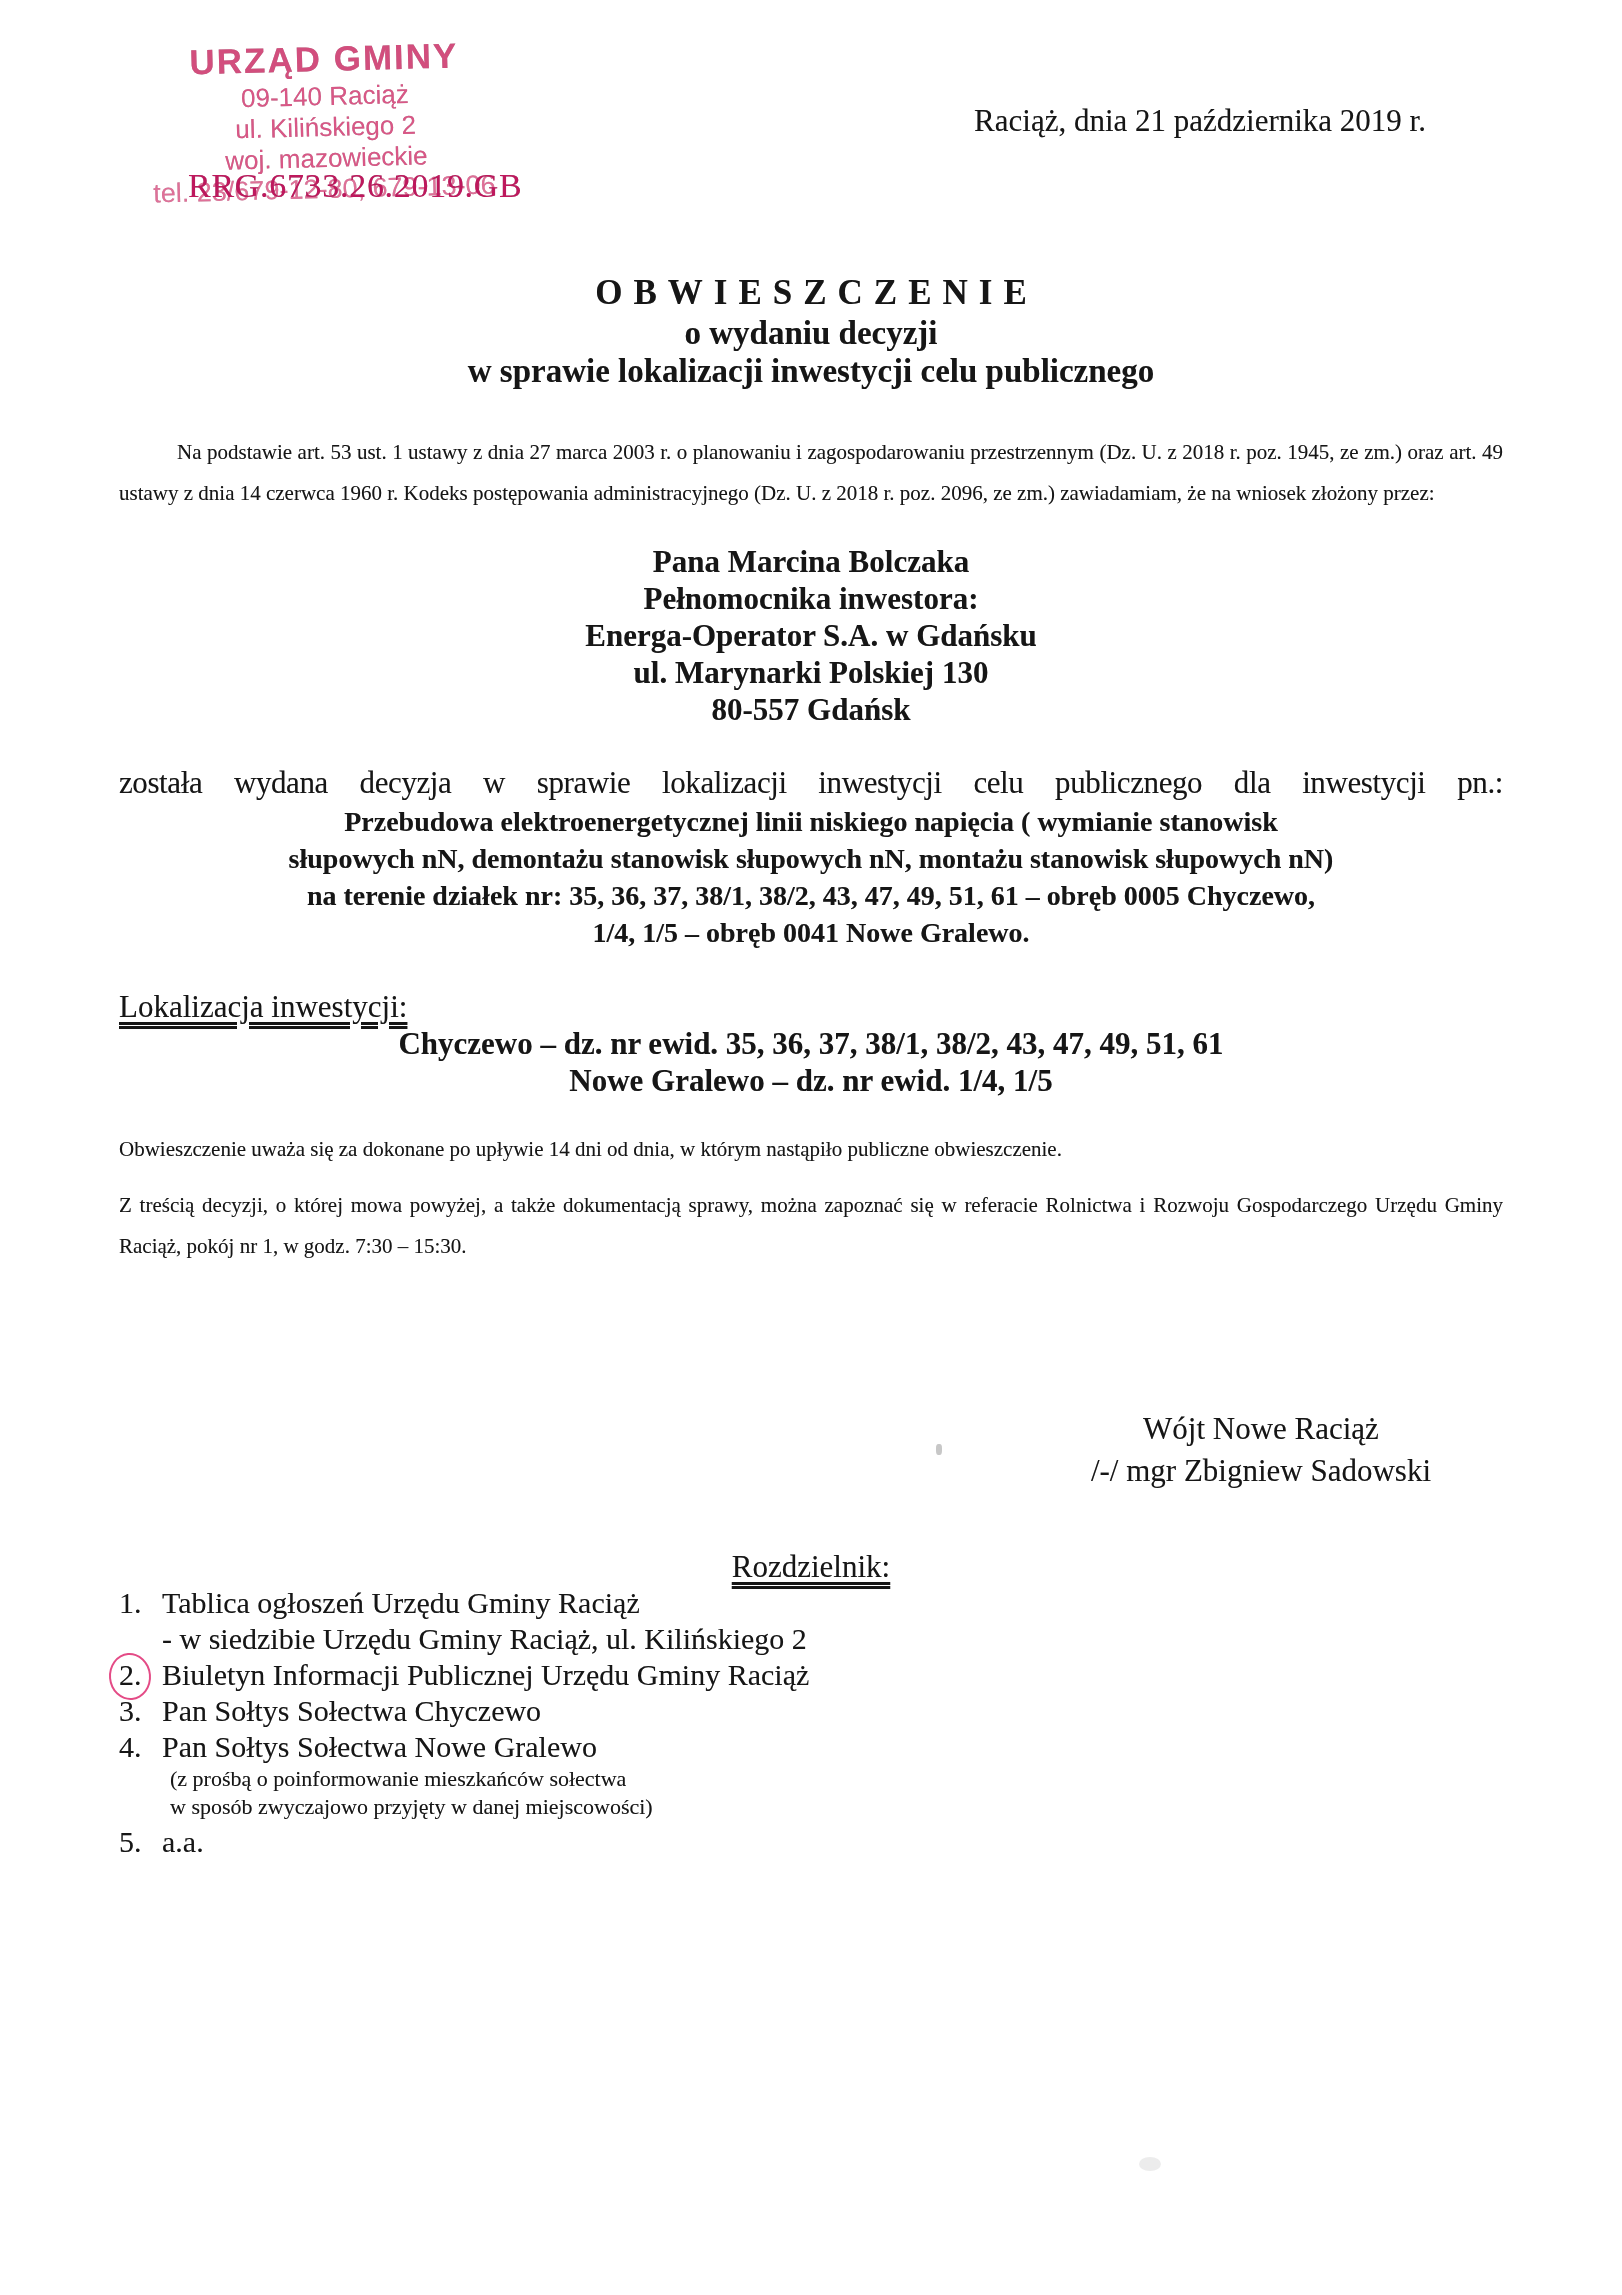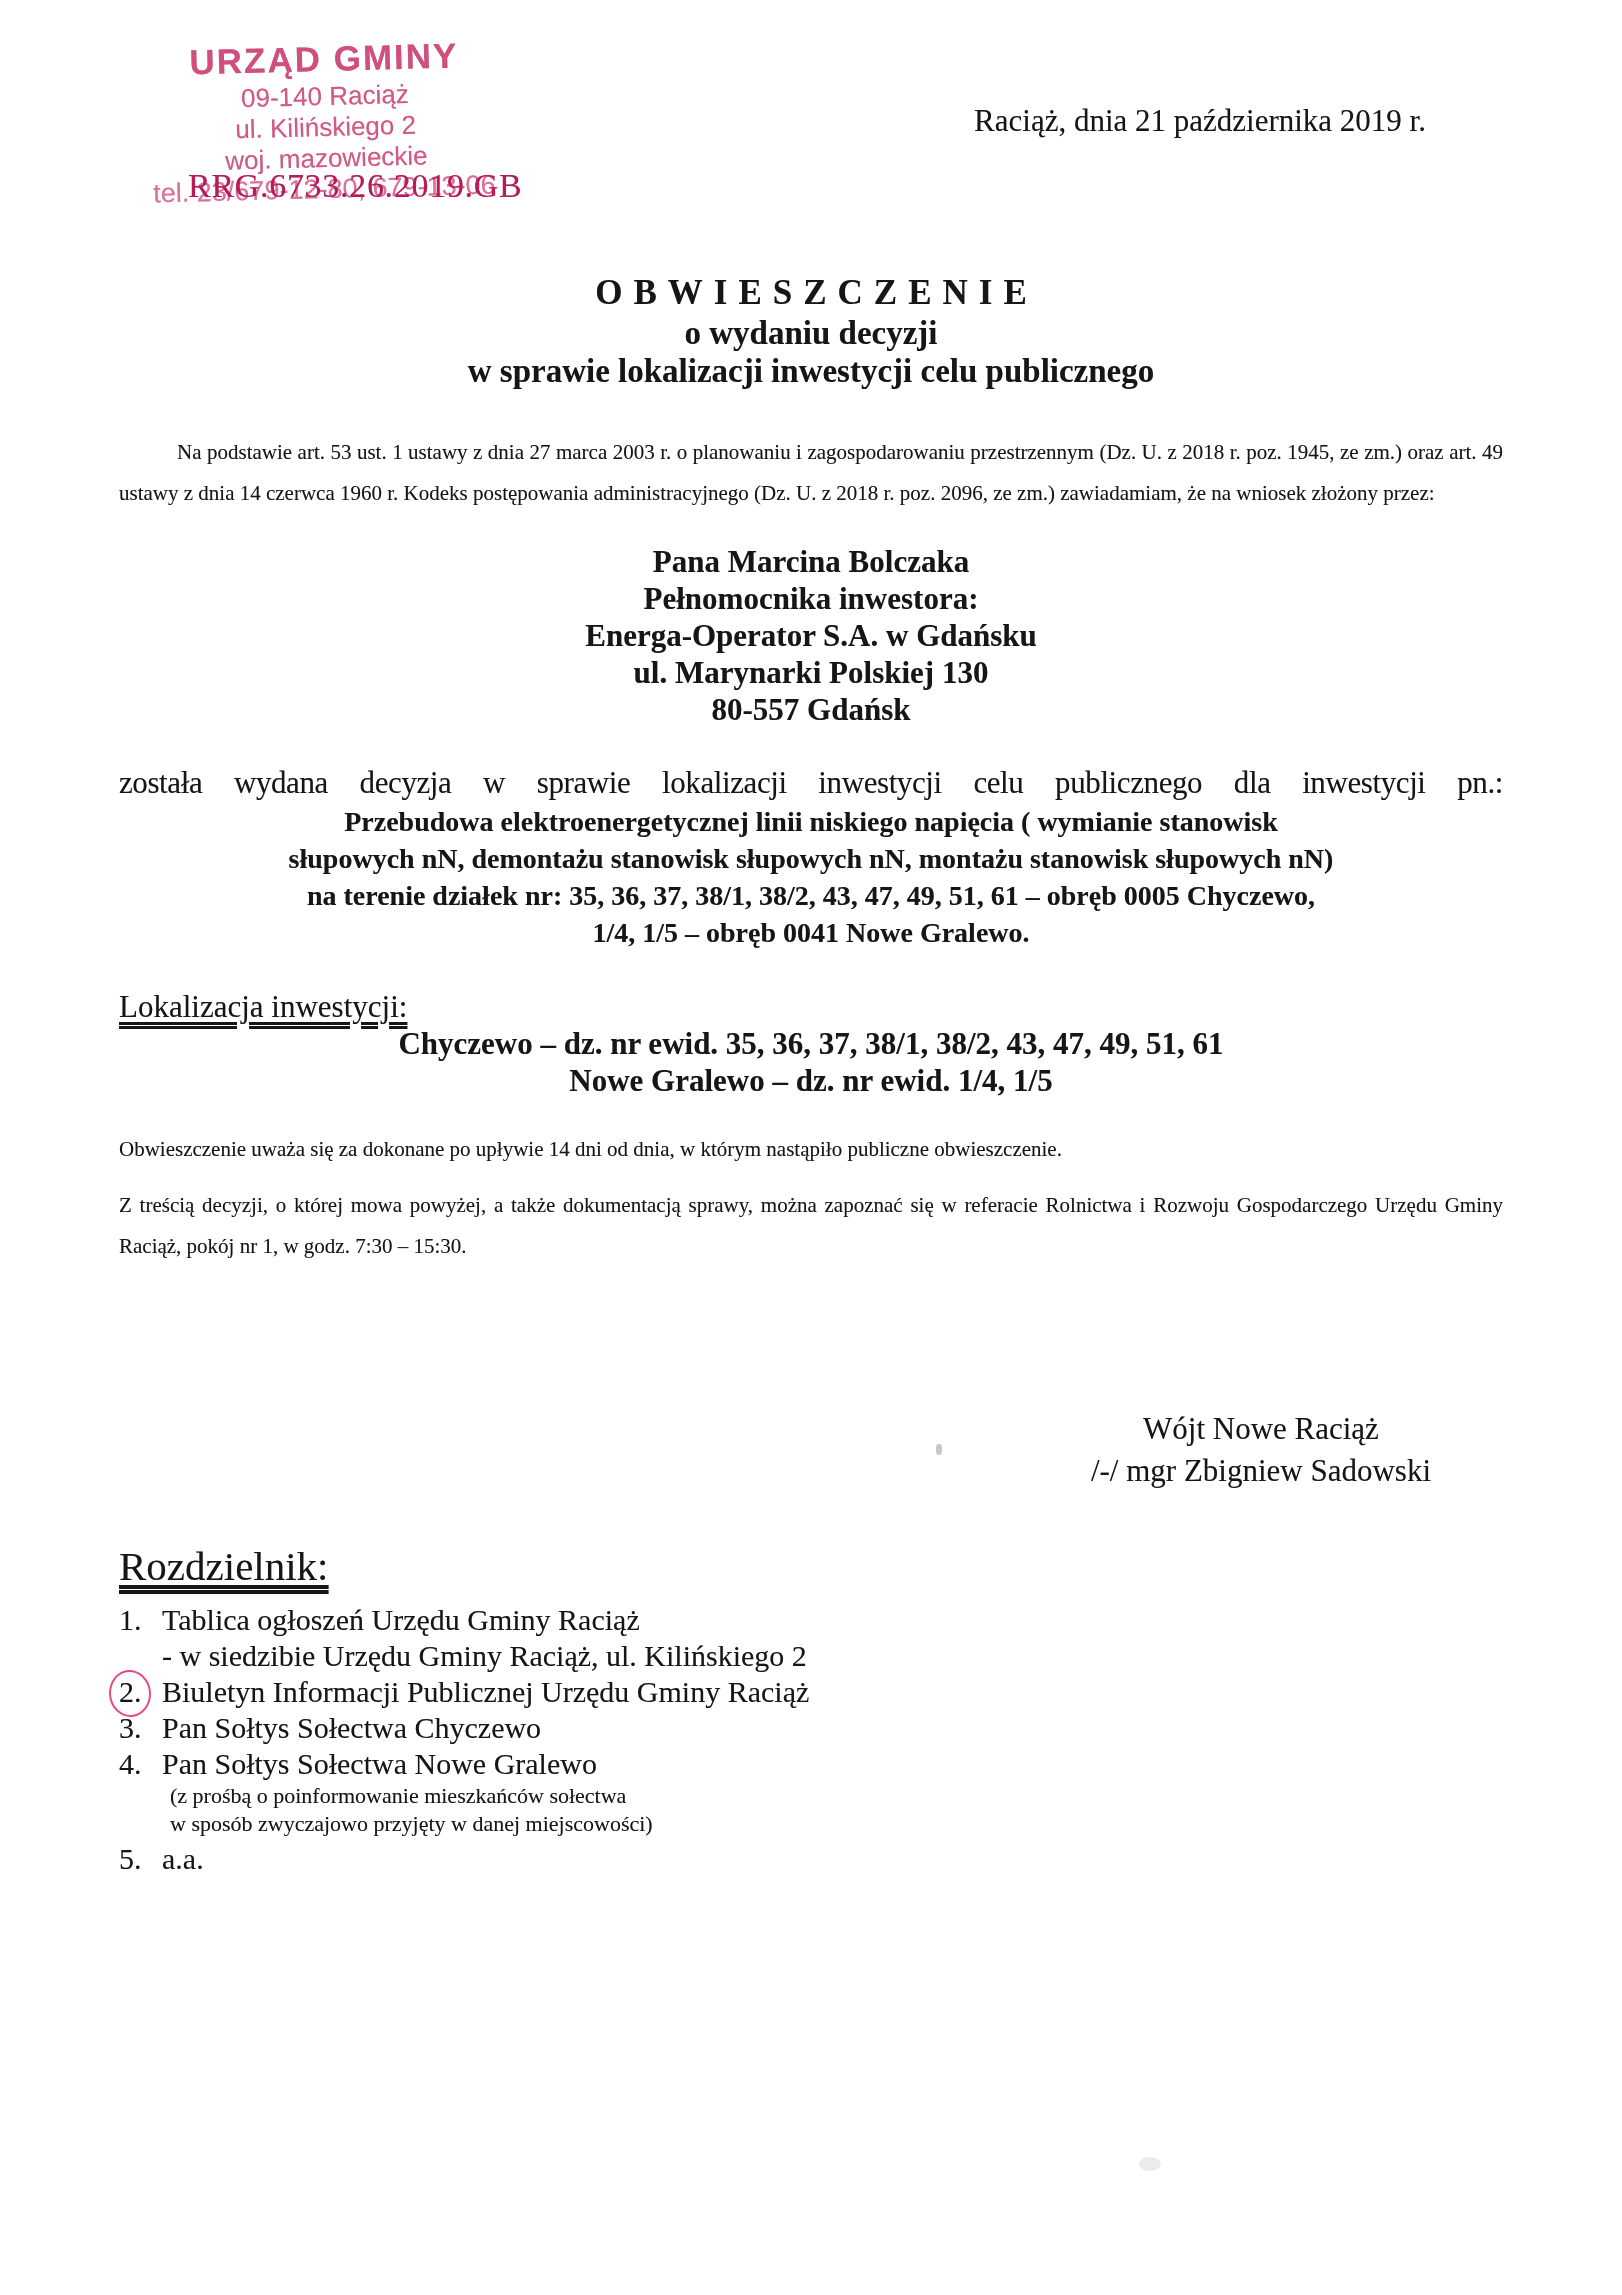--- a/index.html
+++ b/index.html
@@ -63,21 +63,21 @@
   .du { text-decoration:underline double; text-underline-offset:4.6px; }
   .loc-line { font-weight:700; font-size:31px; line-height:37px; text-align:center; }
 
   .signature {
     margin-top:141px; margin-left:auto; margin-right:72px;
     width:max-content; text-align:center;
     font-size:31px; line-height:42px;
   }
 
   .dist { margin-top:56px; }
-  .dist-heading { font-size:41px; line-height:37px; margin-bottom:17px; }
+  .dist-heading { font-size:31px; line-height:37px; margin-bottom:0;text-align:center; }
   .item { display:flex; font-size:30px; line-height:36px; }
   .item .num { width:43px; flex:0 0 43px; position:relative; }
   .subline { font-size:30px; line-height:36px; padding-left:43px; }
   .note { font-size:22px; line-height:27.5px; padding-left:51px; }
   .item-last { margin-top:3.9px; }
 
   .red-circle {
     position:absolute; left:-9.8px; top:-3.9px;
     width:38px; height:43px;
     border:2.6px solid #e44b86;

